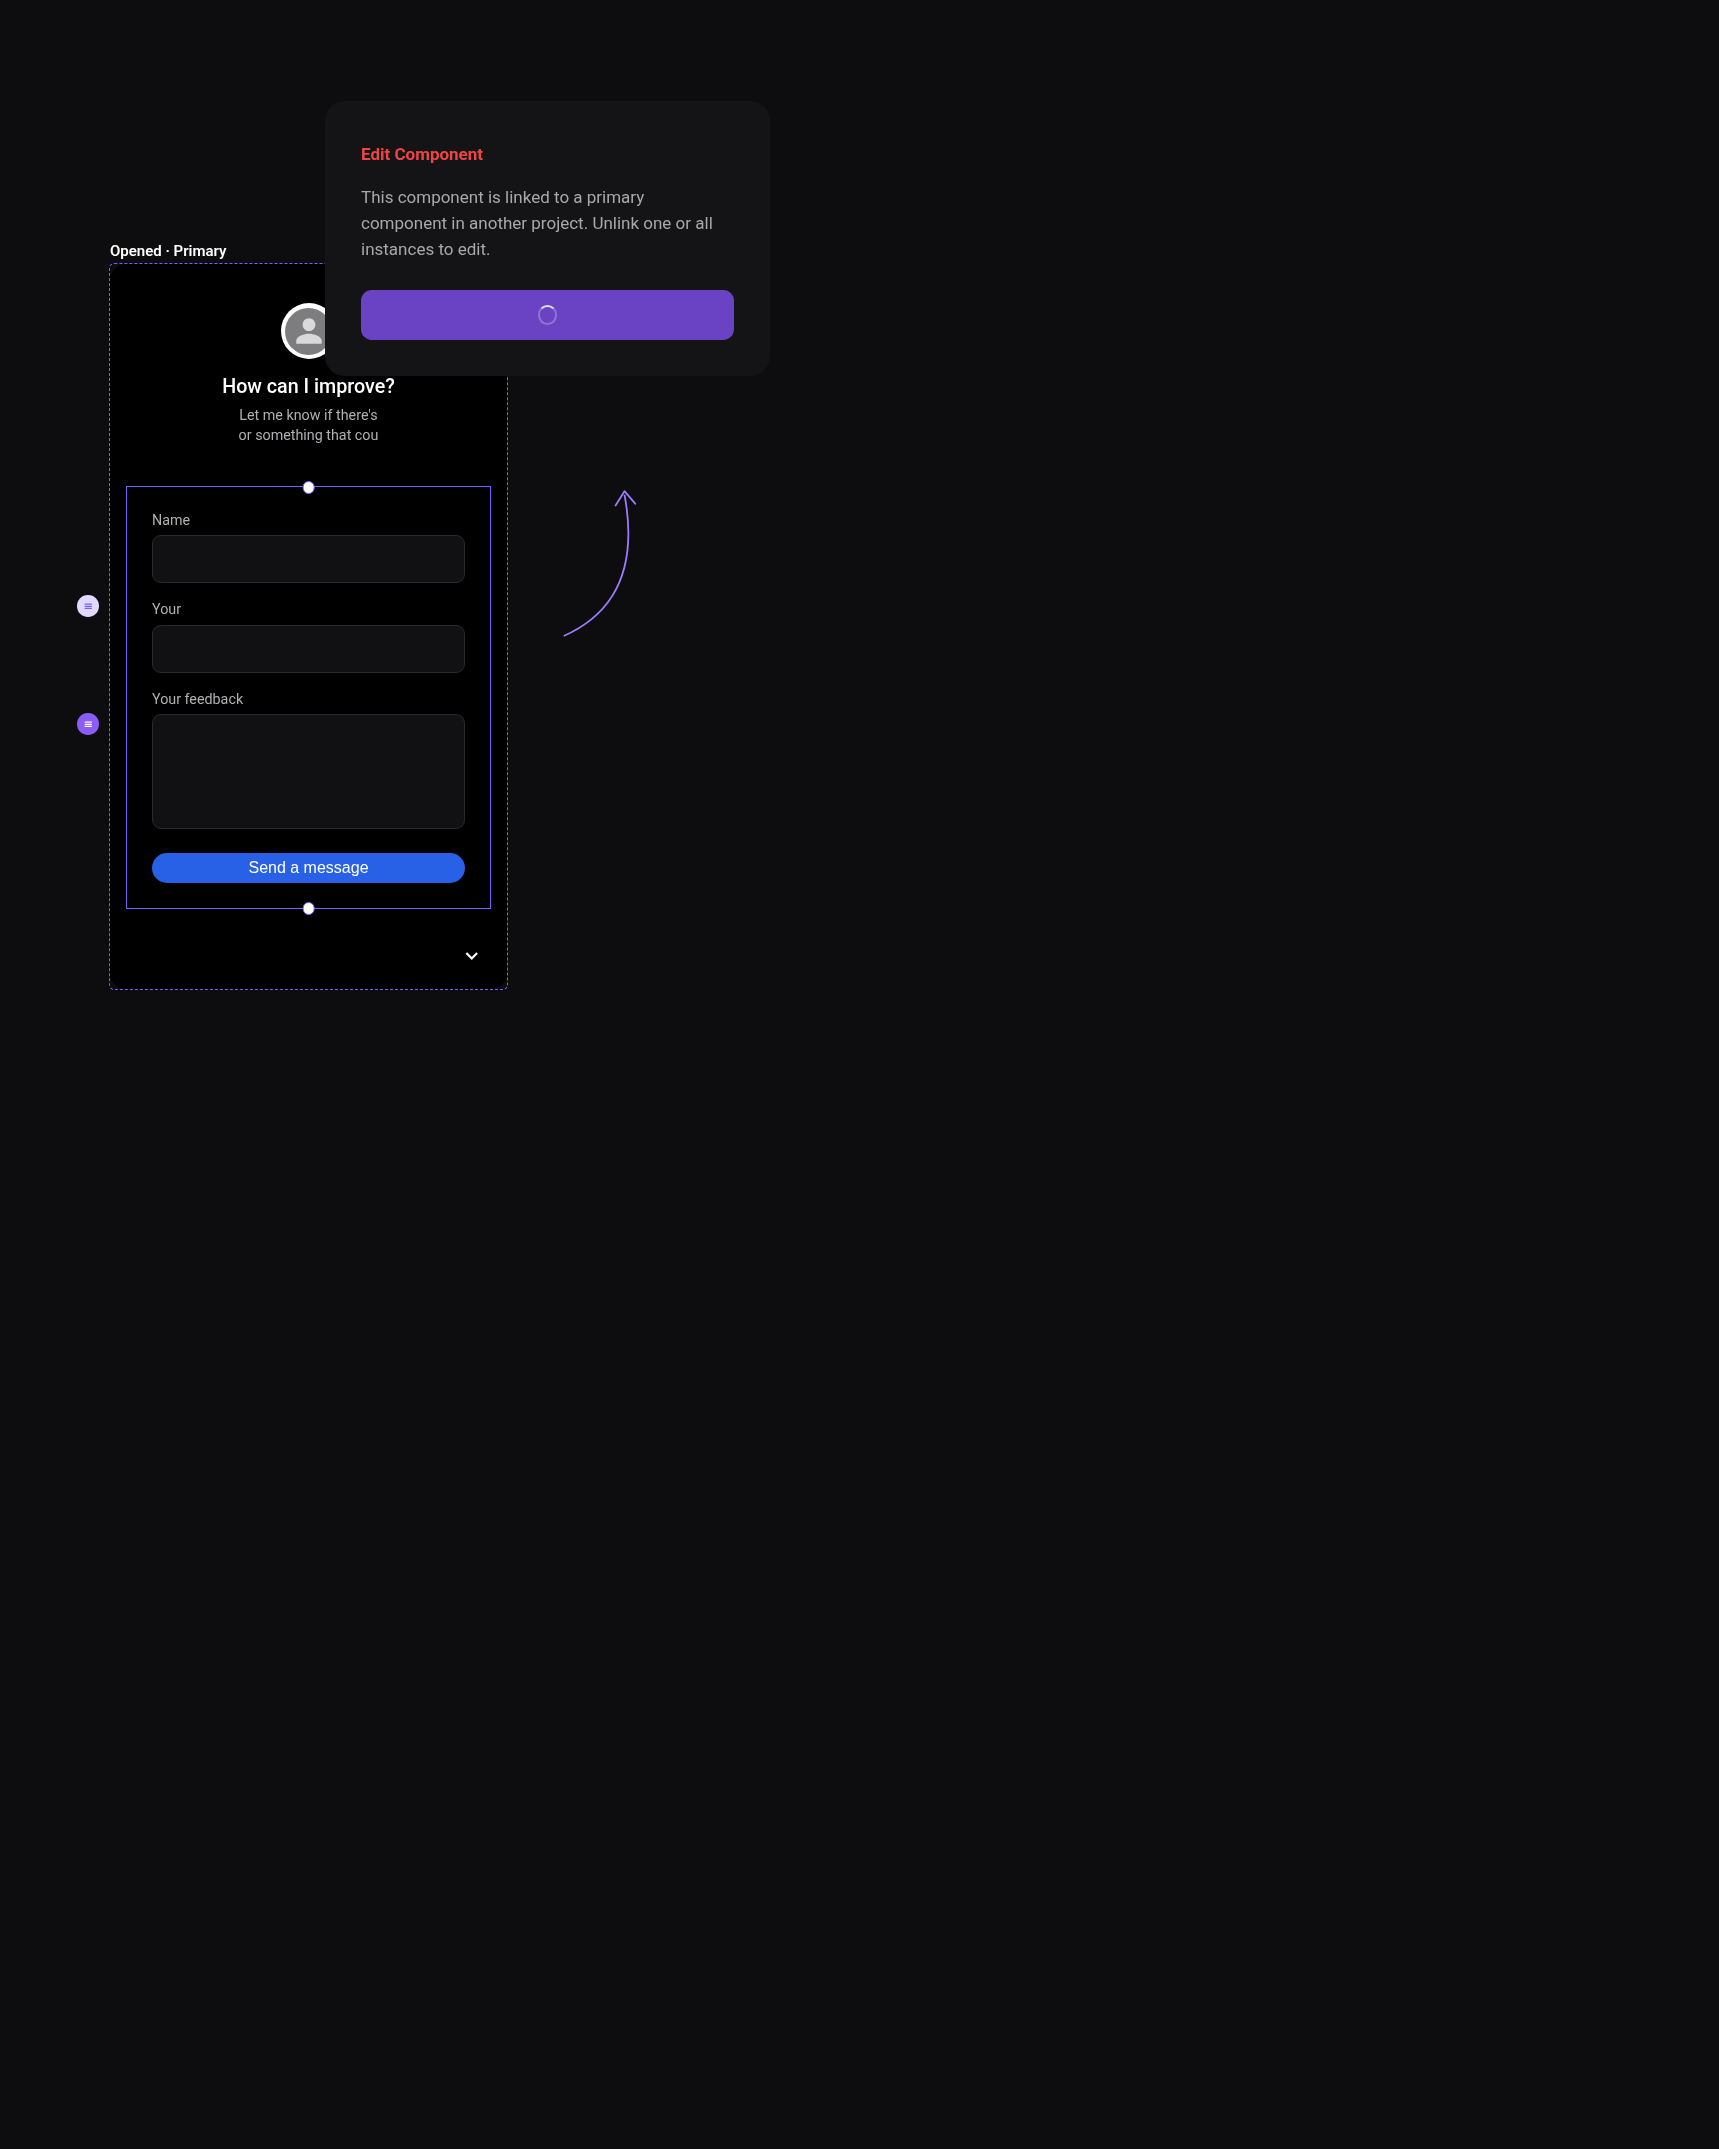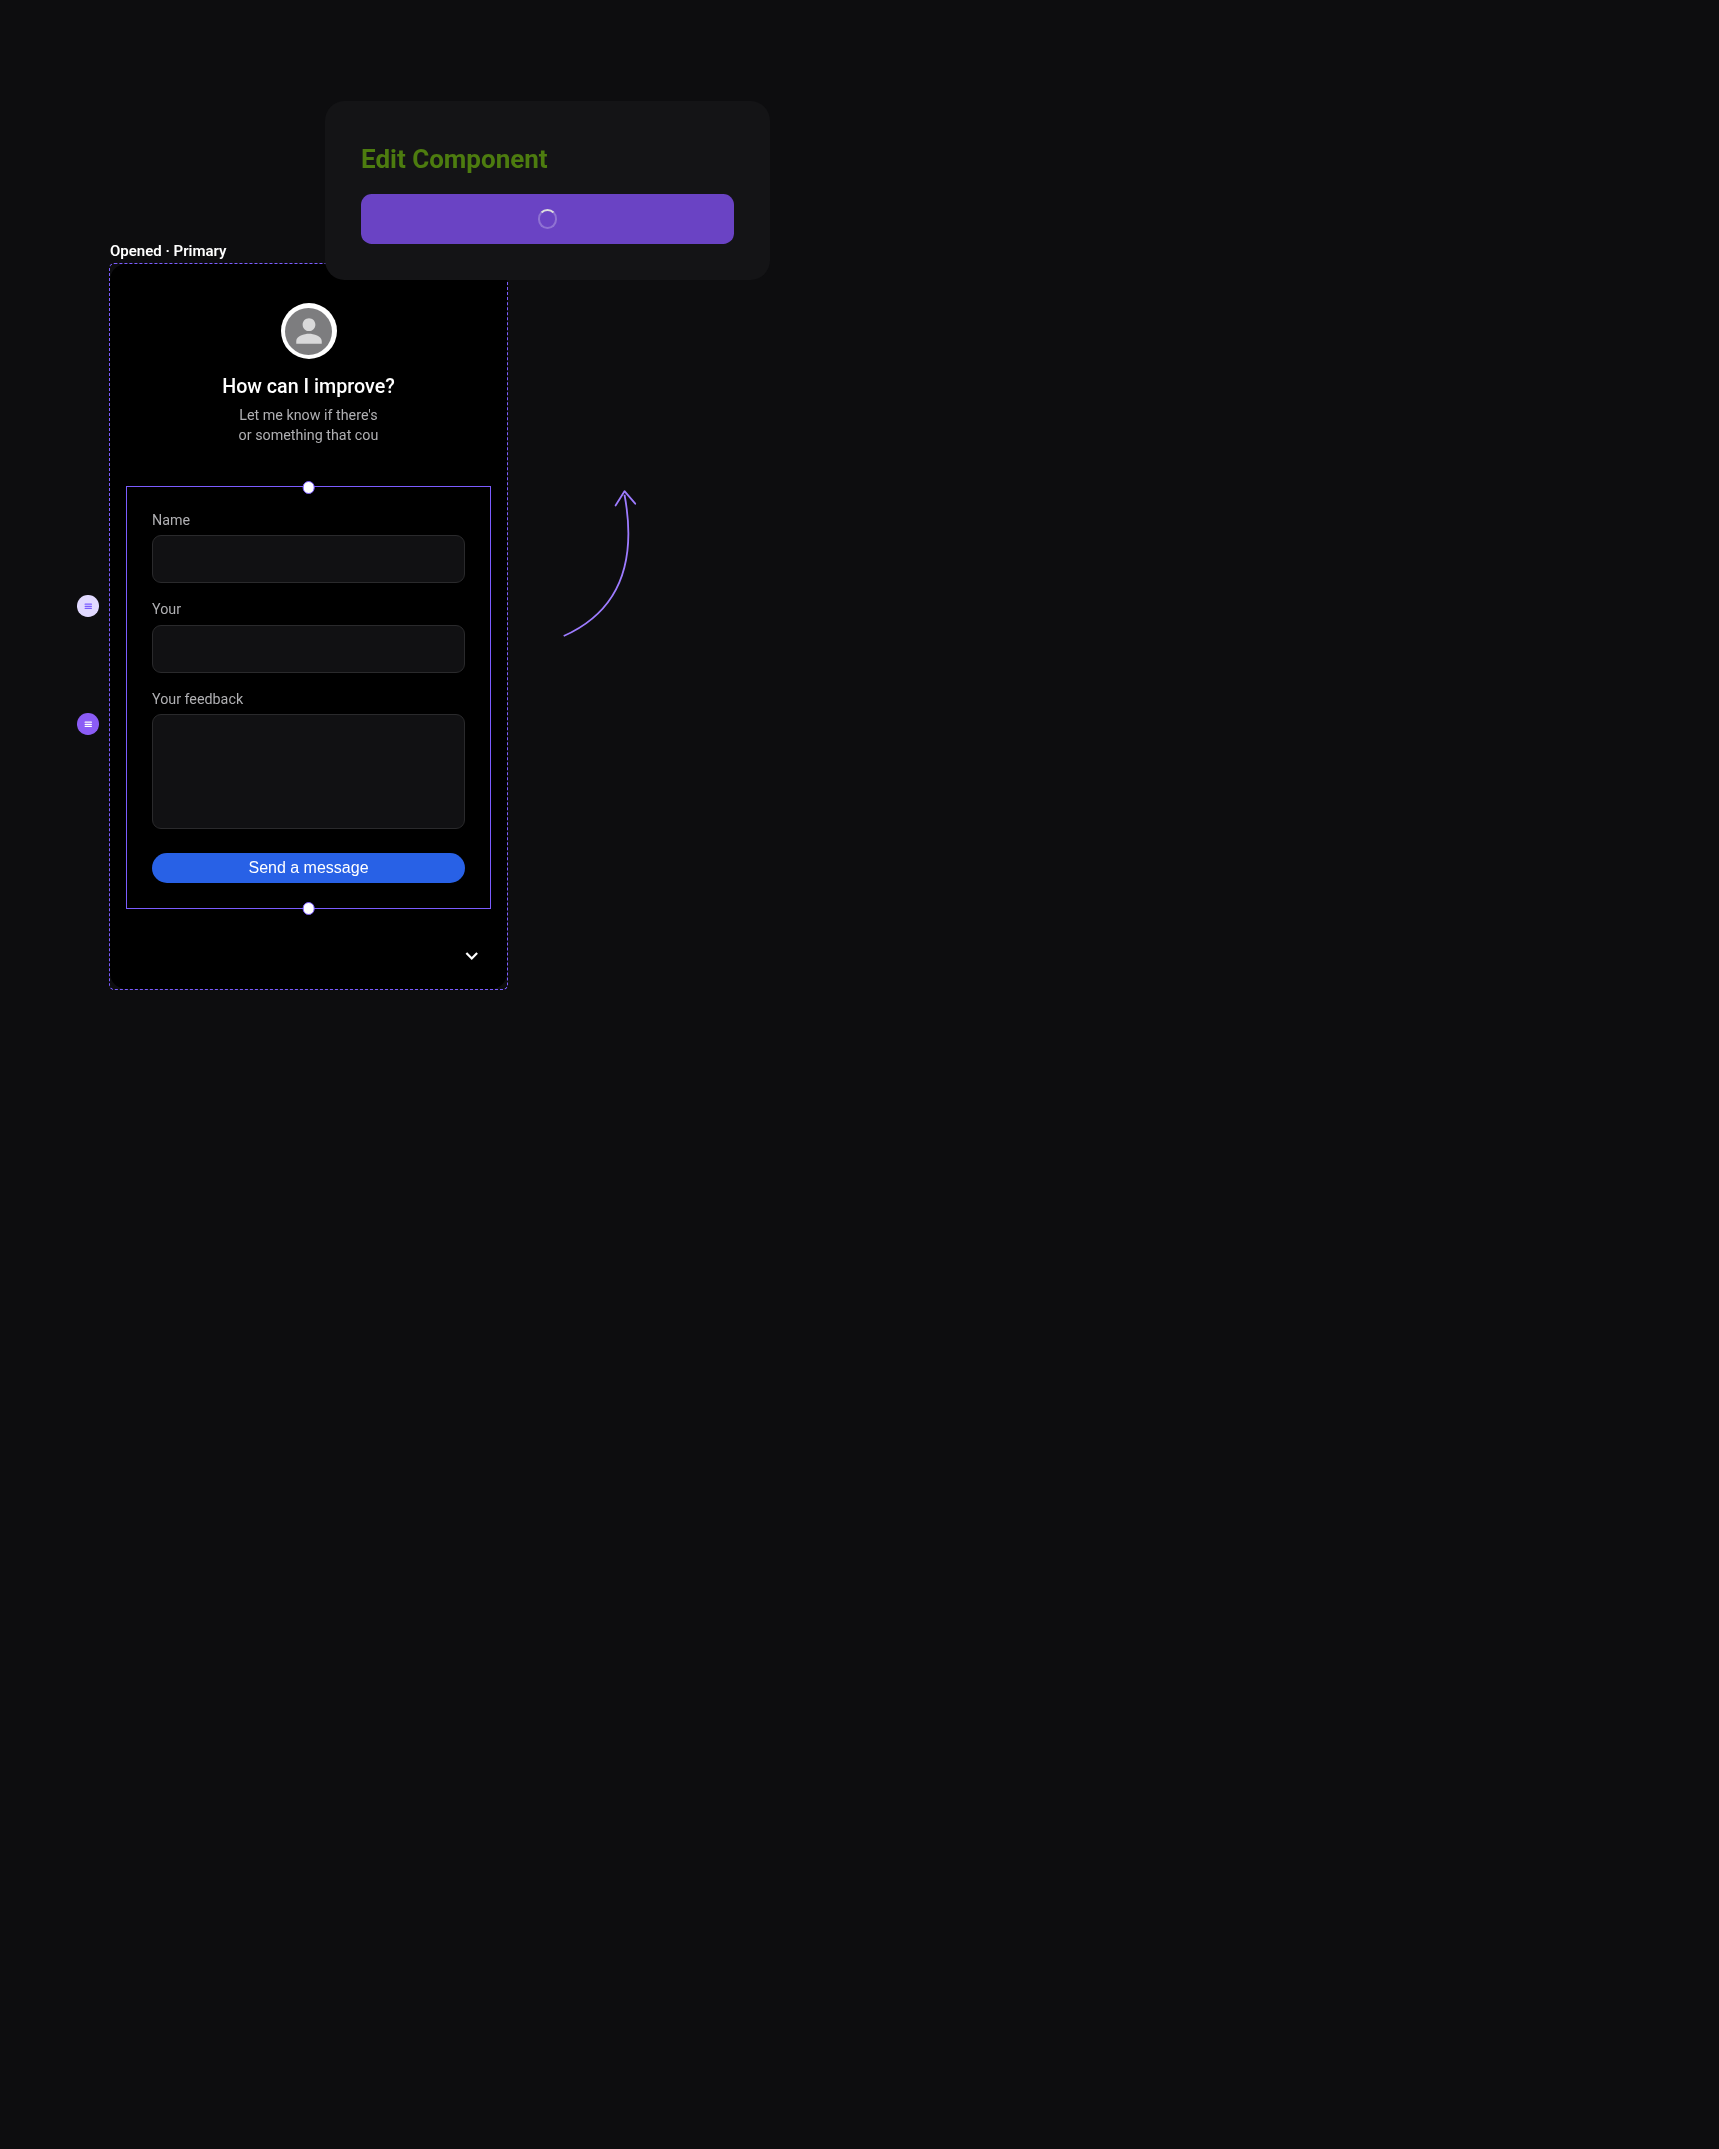--- a/index.html
+++ b/index.html
@@ -158,23 +158,23 @@
   .modal {
     position: absolute;
     left: 325px;
     top: 101px;
     width: 445px;
     background: #141416;
     border-radius: 19.7px;
     padding: 43px 36px 36px 36px;
   }
   .modal-title {
-    font-size: 26px;
+    font-size: 17px;
     font-weight: 700;
-    color: #4d7c0f;
+    color: #ef4444;
     margin-bottom: 19.7px;
   }
   .modal-desc {
     font-size: 17px;
     line-height: 1.55;
     color: #a8a8ab;
     margin-bottom: 27px;
   }
   .modal-btn {
     width: 100%;
@@ -282,17 +282,18 @@
 
 <div class="arrow">
   <svg viewBox="0 0 170 200">
     <path d="M 50 180 Q 140 140 118 22" fill="none" stroke="#9d7bff" stroke-width="2"></path>
     <path d="M 108 34 L 118 18 L 130 32" fill="none" stroke="#9d7bff" stroke-width="2" stroke-linecap="round" stroke-linejoin="round"></path>
   </svg>
 </div>
 
 <div class="modal">
   <div class="modal-title">Edit Component</div>
+  <div class="modal-desc">This component is linked to a primary component in another project. Unlink one or all instances to edit.</div>
   <button class="modal-btn primary">
     <span class="spinner"></span>
   </button>
 </div>
 
 
 </body></html>

